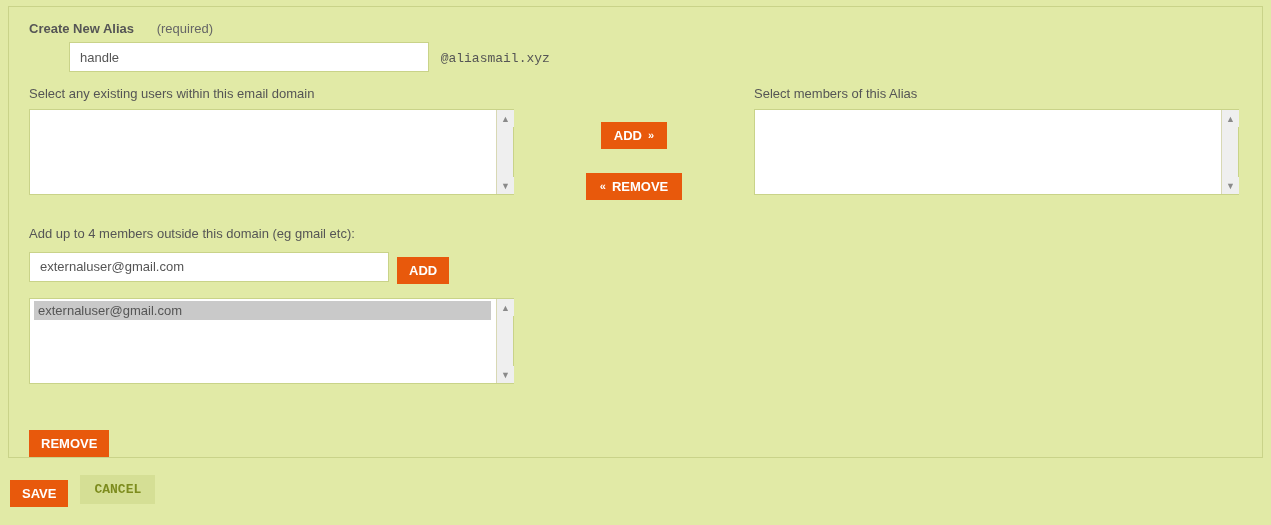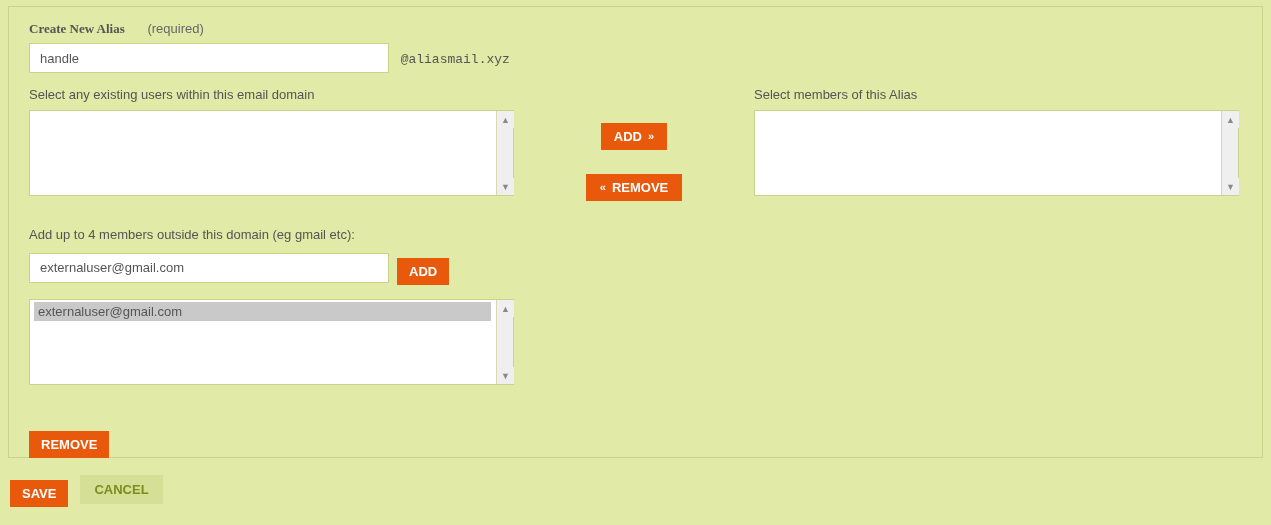--- a/index.html
+++ b/index.html
@@ -15,33 +15,33 @@
     padding: 6px 8px;
   }
   .panel {
     border: 1px solid #c9d389;
     padding: 14px 20px 18px 20px;
     position: relative;
     height: 452px;
   }
   .row { margin-bottom: 14px; }
   .title-line { margin-bottom: 6px; }
-  .title-strong { font-weight: bold; color: #555; font-family: Liberation Serif, serif; }
+  .title-strong { font-weight: bold; color: #555; }
   .title-sub { color: #666; margin-left: 19px; }
   input[type="text"].txt {
     height: 30px;
     border: 1px solid #c9d389;
     background: #fff;
     padding: 4px 10px;
     font-size: 13px;
     color: #555;
     font-family: inherit;
     outline: none;
   }
-  .alias-input { width: 360px; }
+  .alias-input { width: 360px; margin-left: 40px; }
   .domain-suffix { color: #555; margin-left: 8px; display:inline-block; vertical-align: middle; font-family: Liberation Mono, monospace;}
   .cols {
     display: grid;
     grid-template-columns: 485px 220px 485px;
     gap: 10px;
     align-items: start;
   }
   .label { color: #555; margin-bottom: 8px; }
   .listwrap {
     position: relative;
@@ -121,21 +121,21 @@
     margin-top: 14px;
     padding-left: 2px;
   }
   .btn-cancel {
     background:#d5df95;
     color:#7d8c1e;
     font-weight:bold;
     border:none;
     padding:7px 14px;
     cursor:pointer;
-    font-family:Liberation Sans, sans-serif;
+    font-family:Liberation Mono, monospace;
     font-size:13px;
   }
 </style>
 </head>
 <body>
 
 <div class="panel">
 
   <div class="title-line">
     <span class="title-strong">Create New Alias</span>

